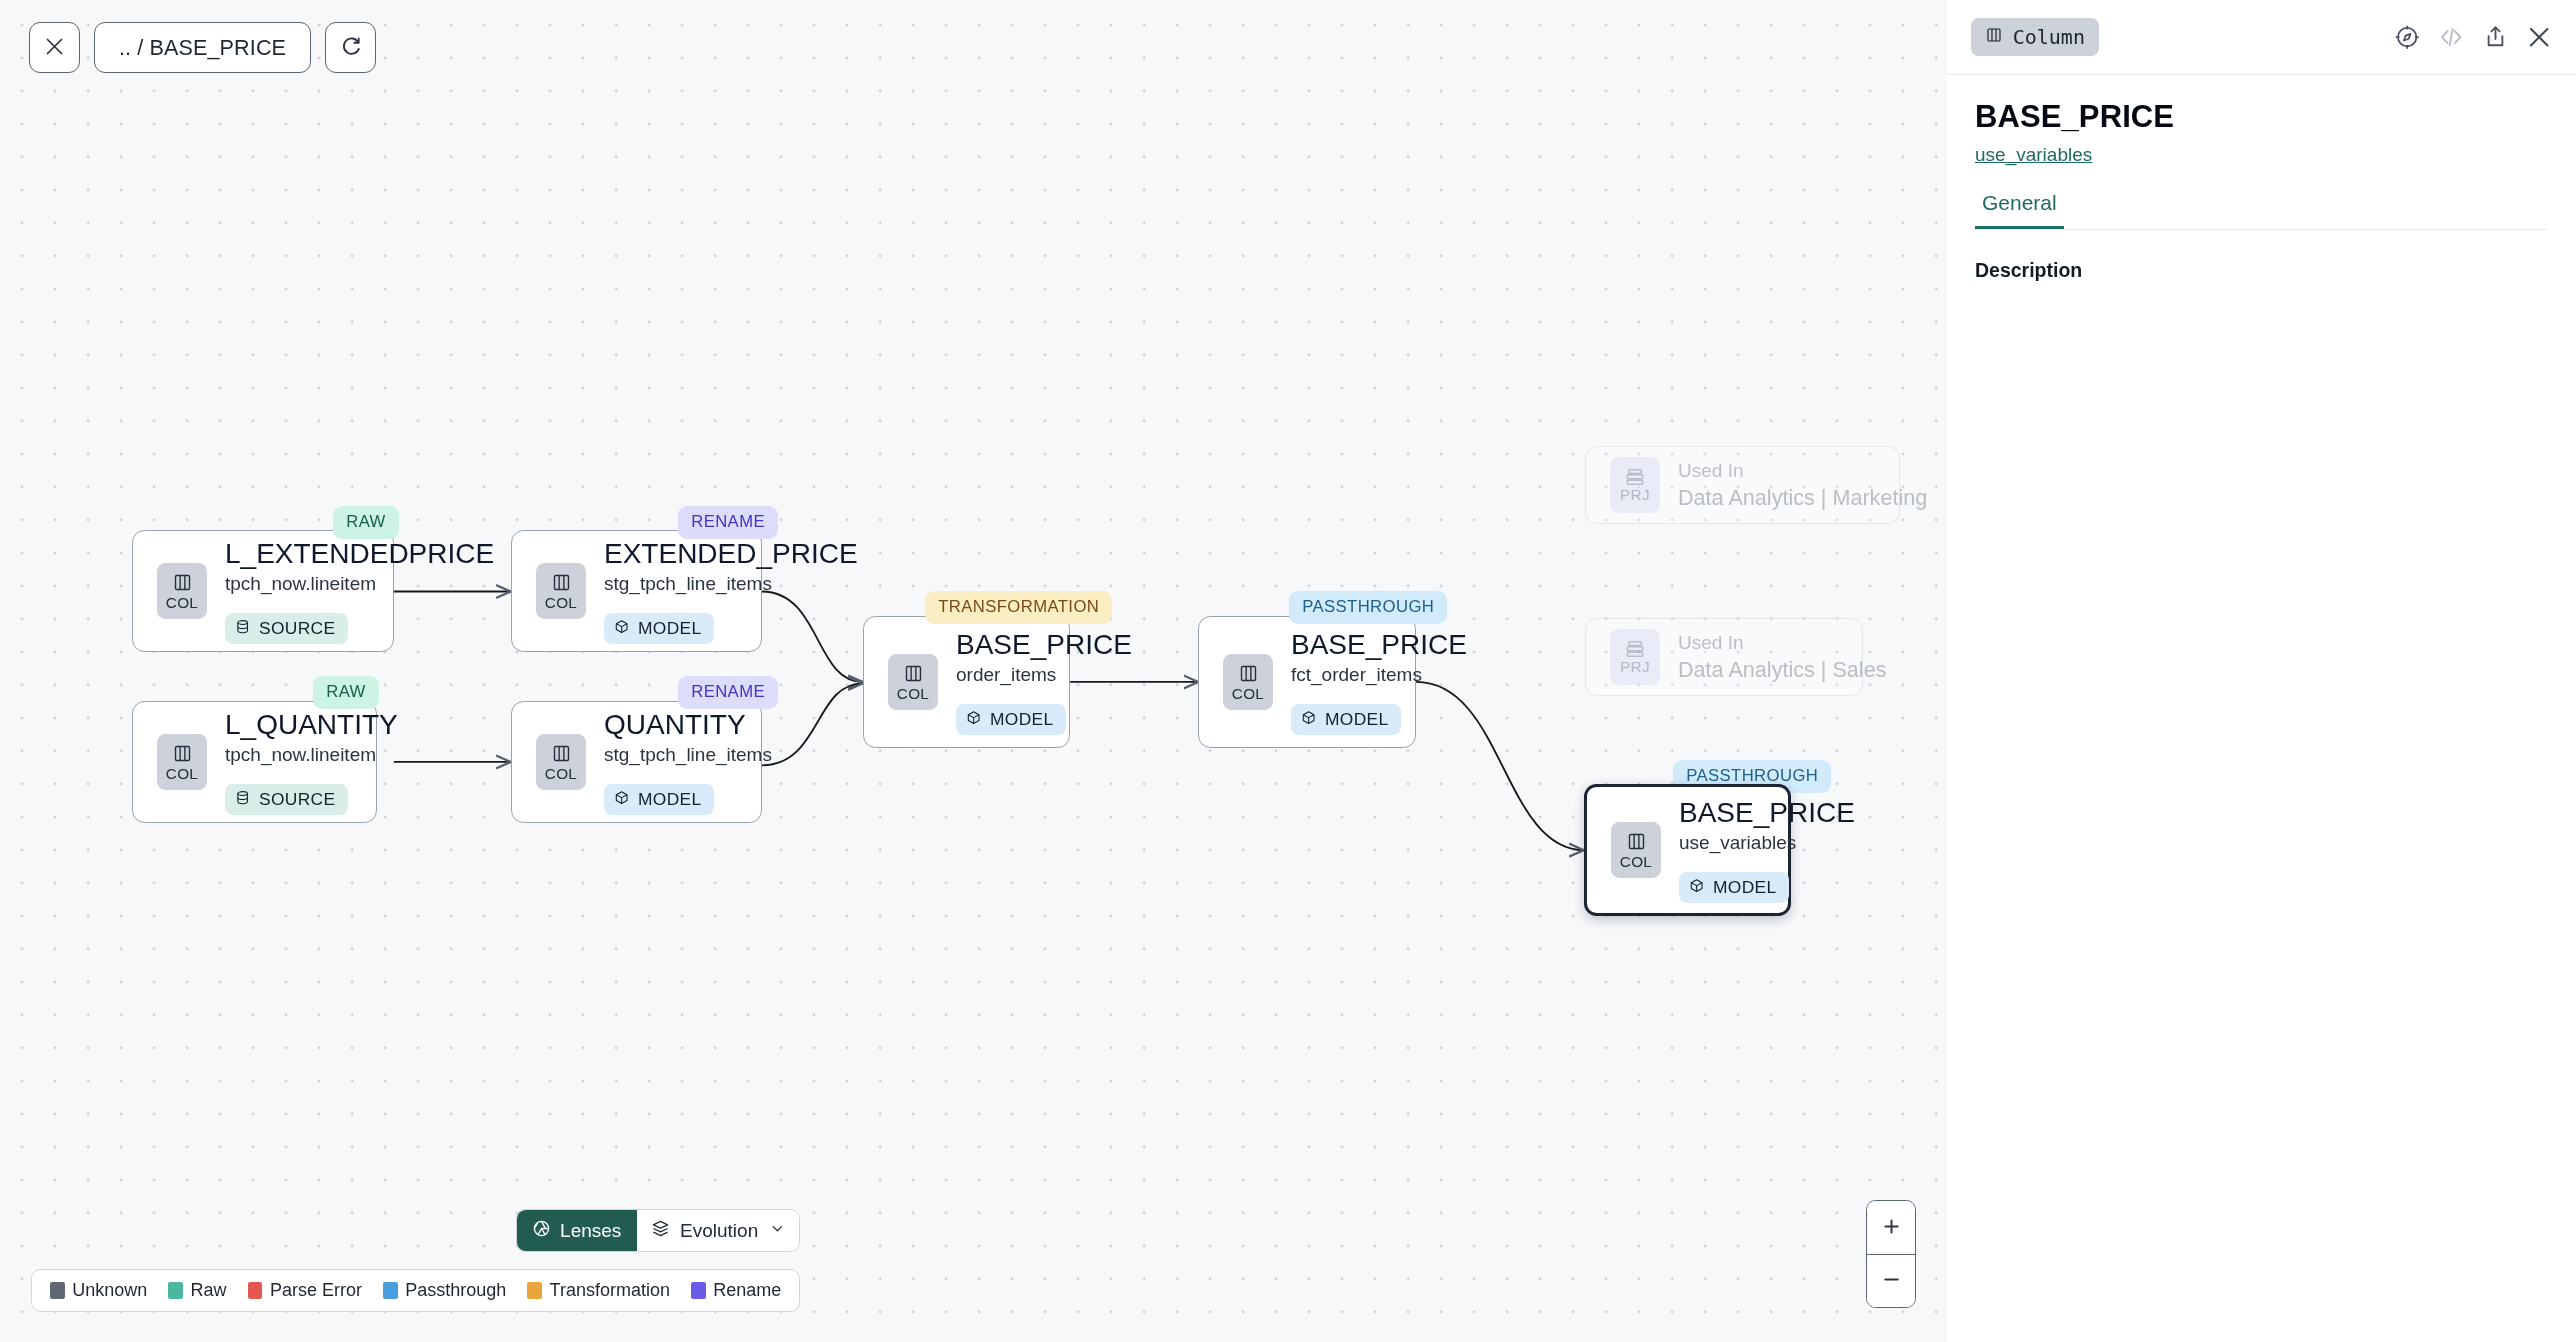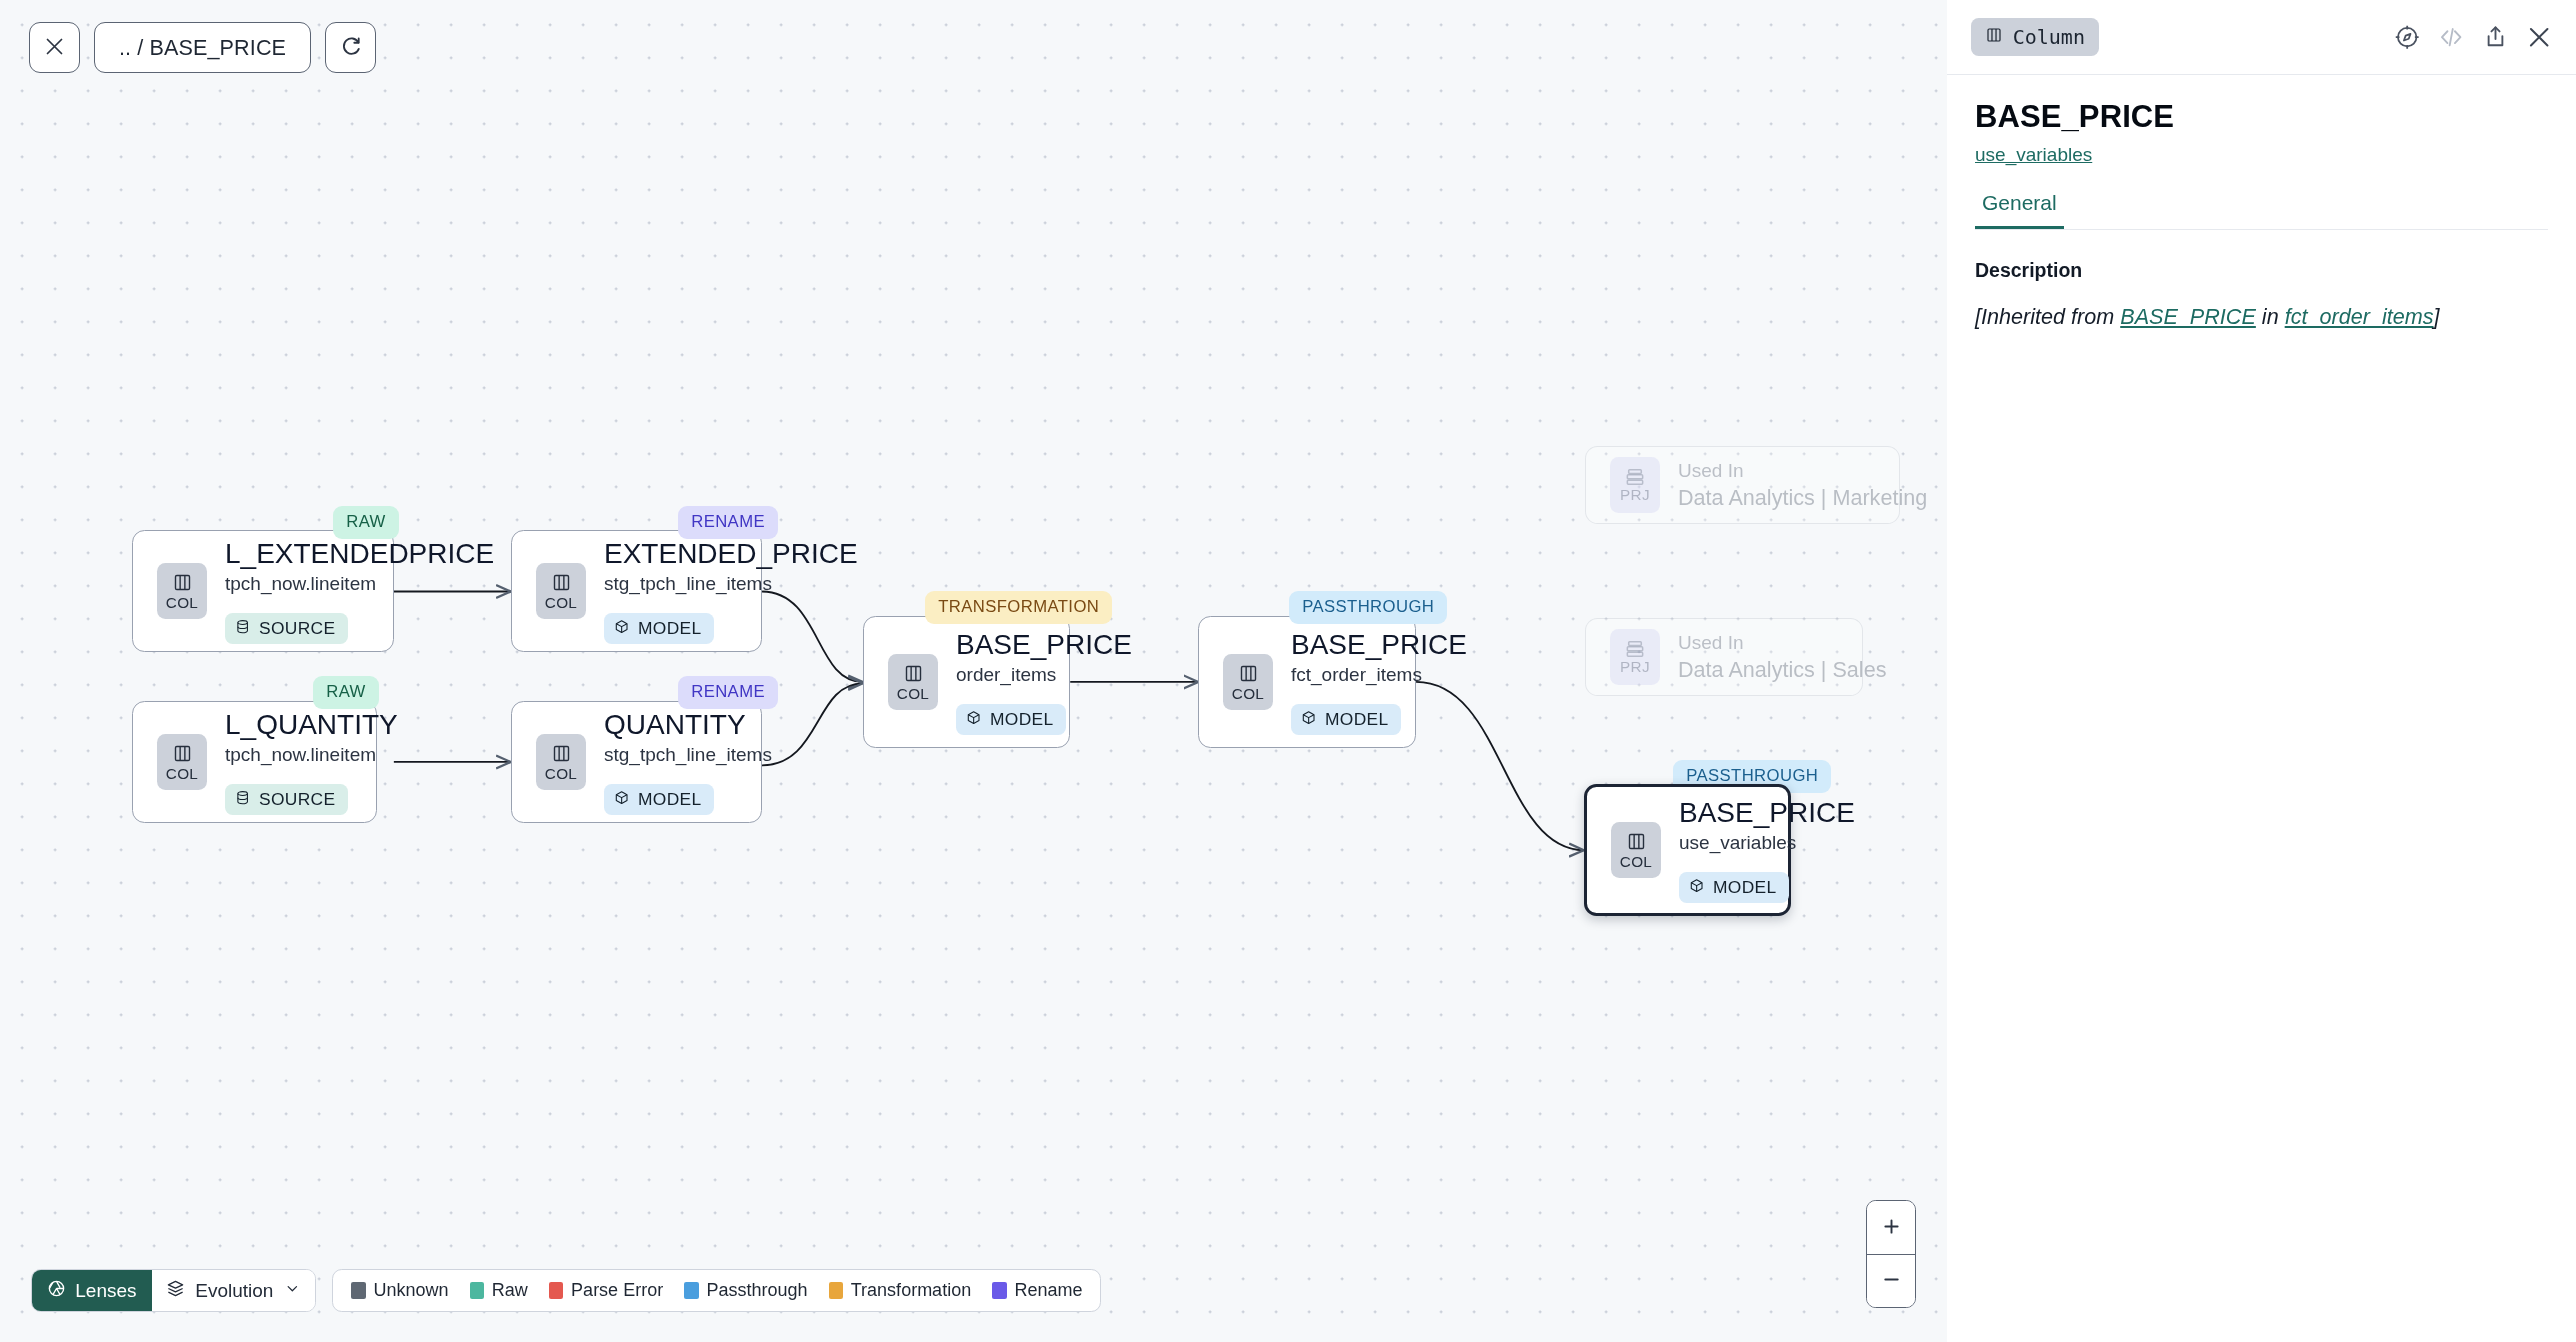--- a/index.html
+++ b/index.html
@@ -89,21 +89,21 @@
     background: #ffffff; border: 1.5px solid #5b6473; border-radius: 9.7px;
     display: flex; flex-direction: column; z-index: 40; overflow: hidden;
   }
   .zoomctl button {
     height: 53px; border: none; background: #ffffff; cursor: pointer;
     display: flex; align-items: center; justify-content: center;
   }
   .zoomctl button + button { border-top: 1.5px solid #5b6473; }
 
   
-  .bottom-bar { position: absolute; left: 31px; bottom: 31px; display: flex; align-items: flex-end; gap: 16.7px; z-index: 40; }
+  .bottom-bar { position: absolute; left: 31px; bottom: 31px; display: flex; align-items: flex-end; gap: 16.7px; z-index: 40; flex-direction: column; }
   .lens-group { display: flex; align-items: stretch; border: 1.4px solid #cfd4dd; border-radius: 9.7px; overflow: hidden; background:#fff; height: 43px; }
   .lens-btn {
     background: #225c51; color: #ffffff; display: flex; align-items: center; gap: 9px;
     padding: 0 15.3px; font-size: 19px; cursor: pointer; white-space: nowrap;
   }
   .evo-btn {
     background: #ffffff; color: #242c39; display: flex; align-items: center; gap: 10.4px;
     padding: 0 14px 0 14px; font-size: 19px; cursor: pointer; white-space: nowrap;
   }
   .legend {
@@ -502,19 +502,18 @@
     <div class="panel-body">
       <div class="panel-title">BASE_PRICE</div>
       <a class="panel-link">use_variables</a>
 
       <div class="tabs">
         <div class="tab">General</div>
       </div>
 
       <div class="sec-label">Description</div>
       <div class="desc">
-        <span class="inherit"><span>[Inherited from </span><a>BASE_PRICE</a><span> in </span><a>fct_order_items</a><span>]</span></span>
       </div>
     </div>
 
   </div>
 </div>
 
 
 </body></html>

